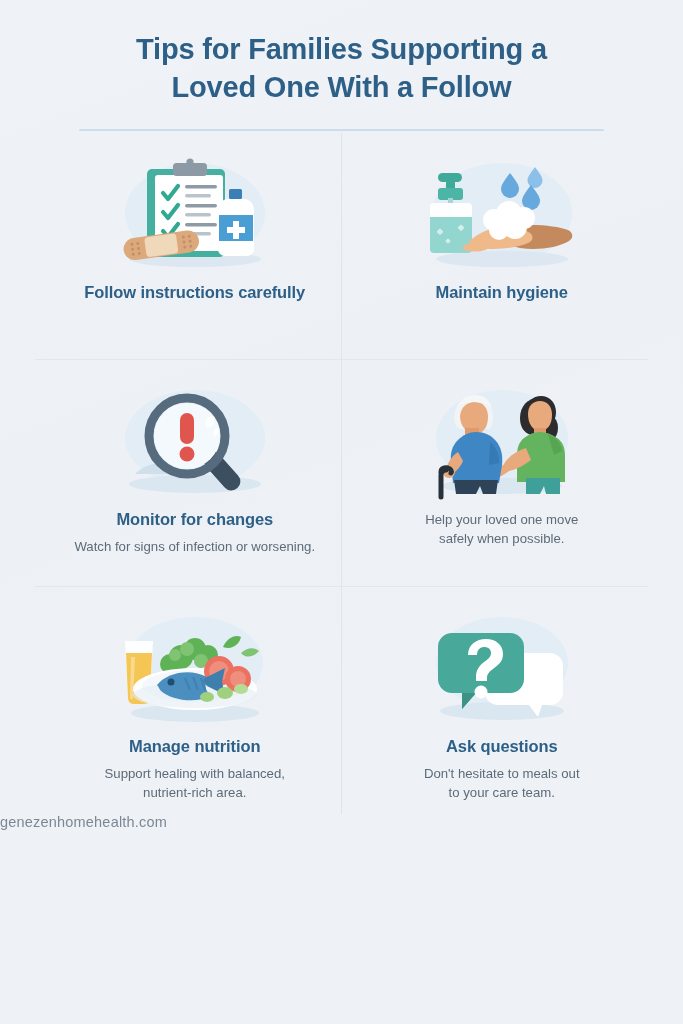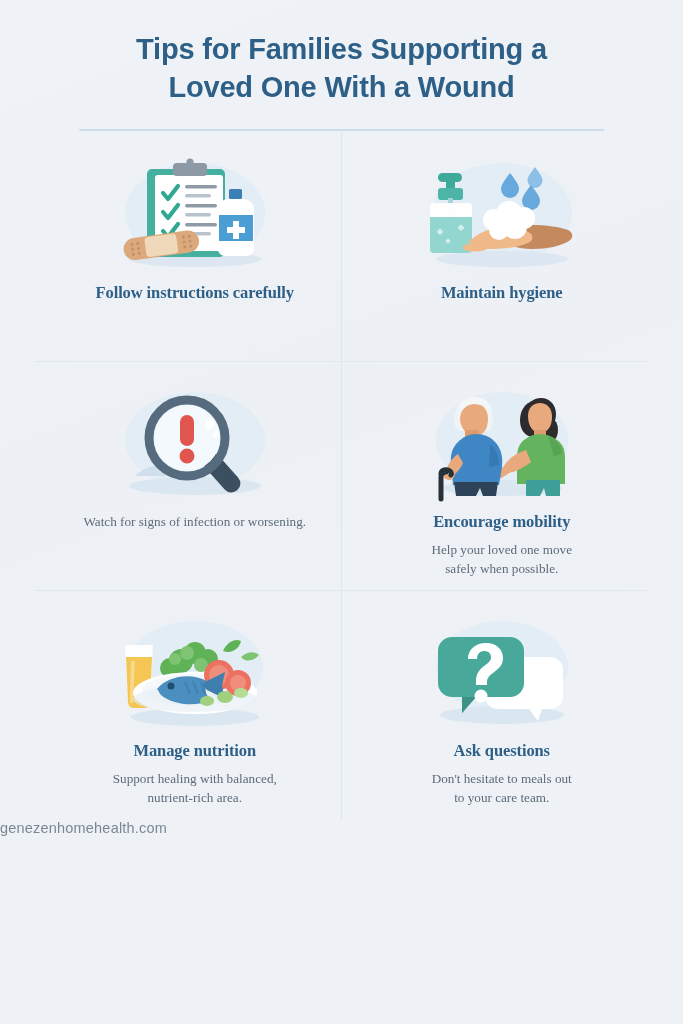--- a/index.html
+++ b/index.html
@@ -58,21 +58,20 @@
     position: relative;
   }
 
   .cell {
     display: flex;
     flex-direction: column;
     align-items: center;
     justify-content: flex-start;
     padding: 22px 0 12px 14px;
     position: relative;
-    font-family: Liberation Serif, serif;
   }
 
   
   .cell.col-left  { border-right: 1px solid #dde6ef; }
   .cell.row-0, .cell.row-1 { border-bottom: 1px solid #dfe7ef; }
 
   .art {
     width: 200px;
     height: 118px;
     position: relative;
@@ -112,21 +111,21 @@
   }
 </style>
 </head>
 <body>
 
 <div class="page">
 
   <div class="header">
     <h1 class="title">
       <span>Tips for Families Supporting a</span><br>
-      <span>Loved One With a Wound</span>
+      <span>Loved One With a Follow</span>
     </h1>
     <div class="header-rule"></div>
   </div>
 
   <div class="grid">
 
     <div class="cell col-left row-0">
       <div class="art">
         <svg viewBox="0 0 200 118">
           <ellipse cx="100" cy="58" rx="70" ry="50" fill="#e3edf5"></ellipse>
@@ -228,20 +227,21 @@
           <circle cx="92" cy="54" r="38" fill="none" stroke="#566b7d" stroke-width="9"></circle>
           <circle cx="92" cy="54" r="33" fill="#f4f9fd"></circle>
 
           <rect x="85" y="31" width="14" height="31" rx="7" fill="#e0564f"></rect>
           <circle cx="92" cy="72" r="7.5" fill="#e0564f"></circle>
 
           <ellipse cx="115" cy="40" rx="4" ry="6" fill="#ffffff" opacity="0.9" transform="rotate(25 115 40)"></ellipse>
           <ellipse cx="121" cy="50" rx="2.5" ry="4" fill="#ffffff" opacity="0.9" transform="rotate(25 121 50)"></ellipse>
         </svg>
       </div>
+      <div class="card-title">Monitor for changes</div>
       <div class="card-desc">
         <span>Watch for signs of infection or worsening.</span>
       </div>
     </div>
 
     <div class="cell col-right row-1">
       <div class="art">
         <svg viewBox="0 0 200 118">
           <ellipse cx="100" cy="56" rx="66" ry="48" fill="#e3edf5"></ellipse>
           <ellipse cx="100" cy="104" rx="60" ry="8" fill="#dbe7f0"></ellipse>
@@ -270,21 +270,20 @@
 
           <path d="M52 98 h44 l-2 14 h-13 l-3 -8 l-4 8 h-20 z" fill="#2f4358"></path>
 
           <path d="M56 70 c-6 4 -10 10 -12 17 c-1 4 3 7 6 5 c5 -3 9 -8 11 -13 z" fill="#e8a97c"></path>
           <circle cx="47" cy="90" r="6" fill="#e8a97c"></circle>
 
           <path d="M44 88 c-3 0 -5 2 -5 5 l0 22" stroke="#26313a" stroke-width="5" fill="none" stroke-linecap="round"></path>
           <path d="M39 90 c0 -3 3 -5 7 -4 c3 1 4 3 3 5" stroke="#26313a" stroke-width="5" fill="none" stroke-linecap="round"></path>
         </svg>
       </div>
-      <div class="card-title">Encourage mobility</div>
       <div class="card-desc">
         <span>Help your loved one move</span><br>
         <span>safely when possible.</span>
       </div>
     </div>
 
     <div class="cell col-left row-2">
       <div class="art">
         <svg viewBox="0 0 200 118">
           <ellipse cx="100" cy="54" rx="68" ry="46" fill="#e3edf5"></ellipse>

